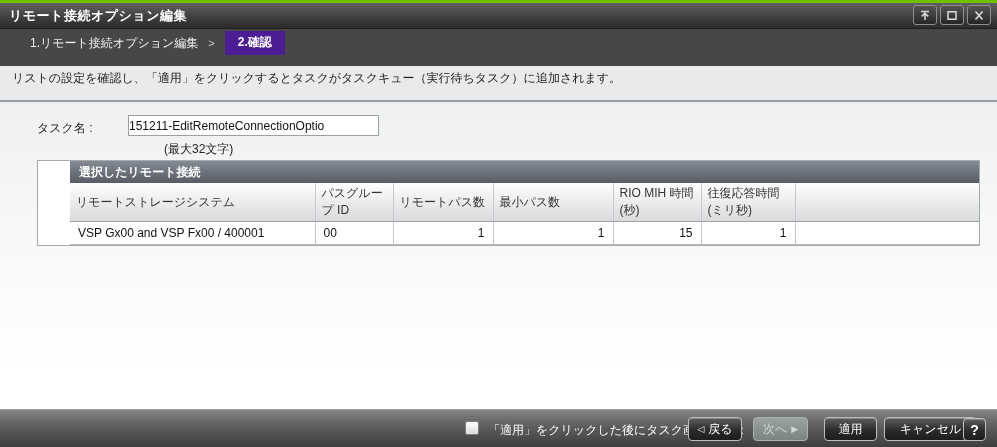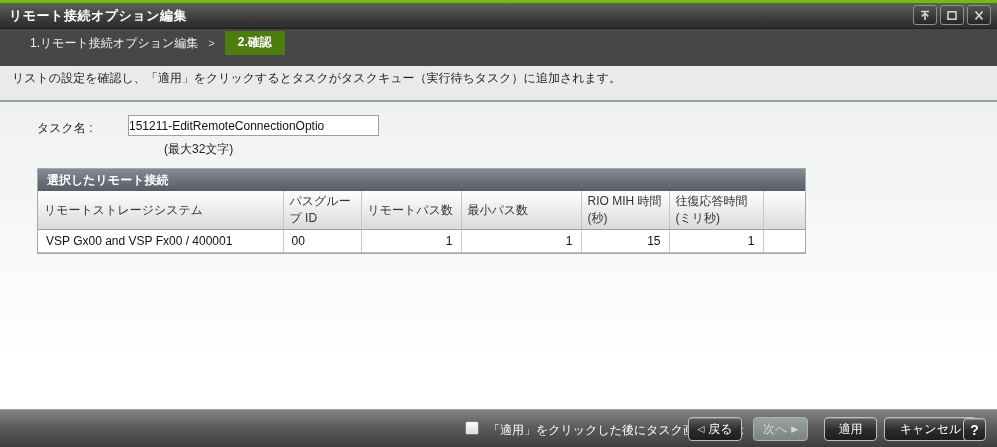--- a/index.html
+++ b/index.html
@@ -20,40 +20,40 @@
   .winbtn { width:24px; height:20px; border:1px solid #8f8f8f; border-radius:3px;
     background:linear-gradient(#545454,#262626); display:flex; align-items:center;
     justify-content:center; cursor:pointer; }
   .winbtn svg { display:block; }
 
   
   .crumbbar { position:absolute; top:29px; left:0; right:0; height:37px; background:#474747;padding-left:22px; }
   .crumbs { display:flex; align-items:center; height:20px; margin:4px 0 0 8px; gap:10px; }
   .crumb-step1 { color:#f0f0f0; font-size:12px; }
   .crumb-sep { color:#cccccc; font-size:11px; }
-  .crumb-badge { background:#4d7c0f; color:#ffffff; font-size:12px; font-weight:bold;
+  .crumb-badge { background:#4c1d95; color:#ffffff; font-size:12px; font-weight:bold;
     padding:3px 13px 4px; }
 
   
   .instructions { position:absolute; top:66px; left:0; right:0; height:36px;
     background:#e8eaeb; border-bottom:2px solid #9ba0a4; padding:5px 0 0 12px;
     color:#222; font-size:12px; line-height:15px; }
 
   
   .content { position:absolute; top:104px; left:0; right:0; bottom:38px;
     background:linear-gradient(#eff1f1,#ffffff 85%); }
   .task-label { position:absolute; left:37px; top:16px; font-size:12px; color:#222; }
   .task-input { position:absolute; left:128px; top:11px; width:251px; height:21px;
     border:1px solid #9aa0a4; background:#ffffff; font-size:12px; color:#111;
     padding:0 0 0 0; font-family:"Liberation Sans","DejaVu Sans",sans-serif; }
   .task-hint { position:absolute; left:128px; top:37px; font-size:12px; color:#222;margin-left:36px; }
 
   
-  .tablewrap { position:absolute; left:37px; top:64px; width:769px;
-    border:1px solid #a6aaae; background:#ffffff; }
+  .tablewrap { position:absolute; left:37px; top:56px; width:943px;
+    border:1px solid #a6aaae; background:#ffffff;padding-left:32px; }
   .table-title { height:22px; background:linear-gradient(#868c95,#6a7079 55%,#575c65);
     color:#ffffff; font-size:12px; font-weight:bold; line-height:22px; padding-left:9px; }
   table { width:100%; border-collapse:collapse; table-layout:fixed; }
   th, td { font-size:12px; border-right:1px solid #c6c9cc; overflow:hidden; }
   th { height:32px; background:linear-gradient(#fefefe,#d9dadc);
     border-bottom:1px solid #9aa0a4; color:#333; font-weight:normal; text-align:left;
     padding:2px 6px; vertical-align:middle; }
   td { height:23px; background:#ffffff; color:#111; padding:2px 8px;
     border-bottom:1px solid #b7babd; vertical-align:middle; }
   th:last-child, td:last-child { border-right:none; }

